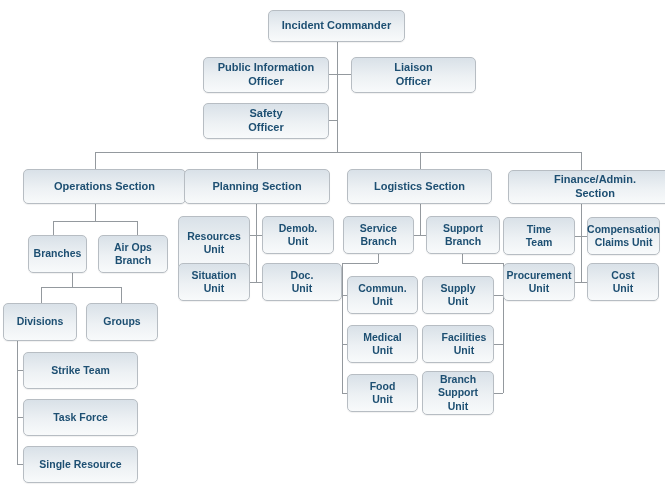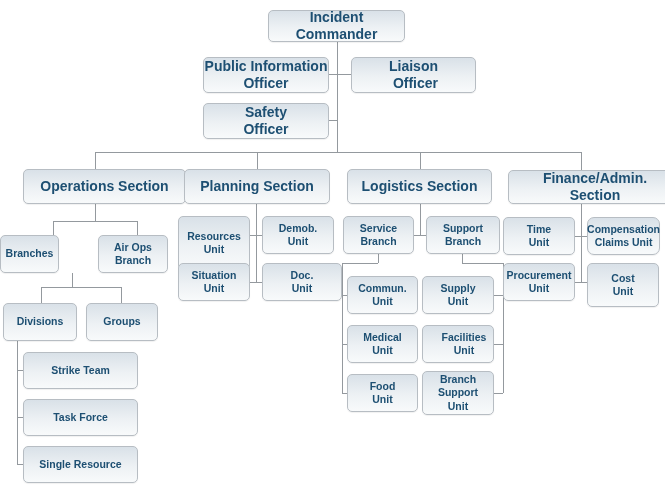--- a/index.html
+++ b/index.html
@@ -11,21 +11,21 @@
     overflow:hidden;
   }
   .node{
     position:absolute;
     box-sizing:border-box;
     border:1px solid #b7bdc3;
     border-radius:5px;
     background:linear-gradient(180deg,#d9e1e8 0%,#edf1f4 55%,#f8fafb 100%);
     color:#1d4f72;
     font-weight:bold;
-    font-size:14px;
+    font-size:11px;
     line-height:1.25;
     display:flex;
     align-items:center;
     justify-content:center;
     text-align:center;
     white-space:pre-line;
     box-shadow:0 1px 1px rgba(0,0,0,0.06);
   }
   .node.sm{font-size:10.5px;}
   .hl{position:absolute;height:1px;background:#94999e;}
@@ -83,32 +83,32 @@
 
   <div class="vl" style="left:581px;top:204px;height:78px;"></div>
   <div class="hl" style="left:575px;top:236px;width:6px;"></div>
   <div class="hl" style="left:581px;top:236px;width:6px;"></div>
   <div class="hl" style="left:575px;top:282px;width:6px;"></div>
   <div class="hl" style="left:581px;top:282px;width:6px;"></div>
 
   <div class="node" style="left:268px;top:10px;width:137px;height:32px;">Incident Commander</div>
   <div class="node" style="left:203px;top:57px;width:126px;height:36px;">Public Information
 Officer</div>
-  <div class="node" style="left:351px;top:57px;width:125px;height:36px;text-align:right;">Liaison
+  <div class="node" style="left:351px;top:57px;width:125px;height:36px;">Liaison
 Officer</div>
   <div class="node" style="left:203px;top:103px;width:126px;height:36px;">Safety
 Officer</div>
 
   <div class="node" style="left:23px;top:169px;width:163px;height:35px;">Operations Section</div>
   <div class="node" style="left:184px;top:169px;width:146px;height:35px;">Planning Section</div>
   <div class="node" style="left:347px;top:169px;width:145px;height:35px;">Logistics Section</div>
   <div class="node" style="left:508px;top:170px;width:174px;height:34px;">Finance/Admin.
 Section</div>
 
-  <div class="node sm" style="left:0;top:235px;width:59px;height:38px;">Branches</div>
+  <div class="node sm" style="left:28px;top:235px;width:59px;height:38px;">Branches</div>
   <div class="node sm" style="left:98px;top:235px;width:70px;height:38px;">Air Ops
 Branch</div>
   <div class="node sm" style="left:3px;top:303px;width:74px;height:38px;">Divisions</div>
   <div class="node sm" style="left:86px;top:303px;width:72px;height:38px;">Groups</div>
   <div class="node sm" style="left:23px;top:352px;width:115px;height:37px;">Strike Team</div>
   <div class="node sm" style="left:23px;top:399px;width:115px;height:37px;">Task Force</div>
   <div class="node sm" style="left:23px;top:446px;width:115px;height:37px;">Single Resource</div>
 
   <div class="node sm" style="left:178px;top:216px;width:72px;height:54px;">Resources
 Unit</div>
@@ -131,21 +131,21 @@
 Unit</div>
   <div class="node sm" style="left:422px;top:325px;width:72px;height:38px;padding-left:12px;">Facilities
 Unit</div>
   <div class="node sm" style="left:347px;top:374px;width:71px;height:38px;">Food
 Unit</div>
   <div class="node sm" style="left:422px;top:371px;width:72px;height:44px;">Branch
 Support
 Unit</div>
 
   <div class="node sm" style="left:503px;top:217px;width:72px;height:38px;">Time
-Unit</div>
-  <div class="node sm" style="left:587px;top:217px;width:73px;height:38px;border-radius:7px;">Compensation
+Team</div>
+  <div class="node sm" style="left:587px;top:217px;width:73px;height:38px;">Compensation
 Claims Unit</div>
   <div class="node sm" style="left:503px;top:263px;width:72px;height:38px;">Procurement
 Unit</div>
-  <div class="node sm" style="left:587px;top:263px;width:72px;height:44px;">Cost
+  <div class="node sm" style="left:587px;top:263px;width:72px;height:38px;">Cost
 Unit</div>
 
 </div>
 
 </body></html>

